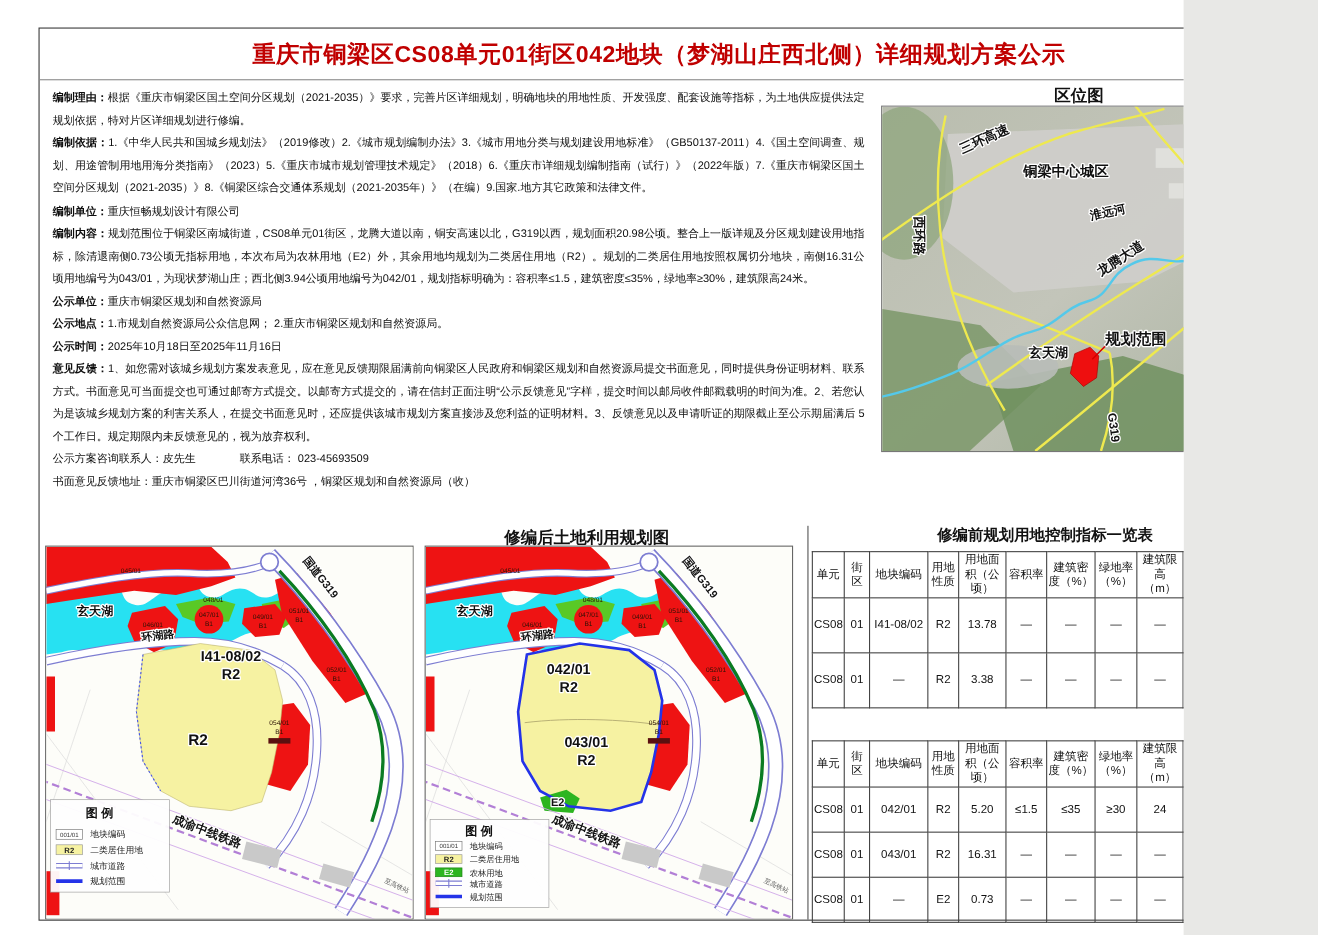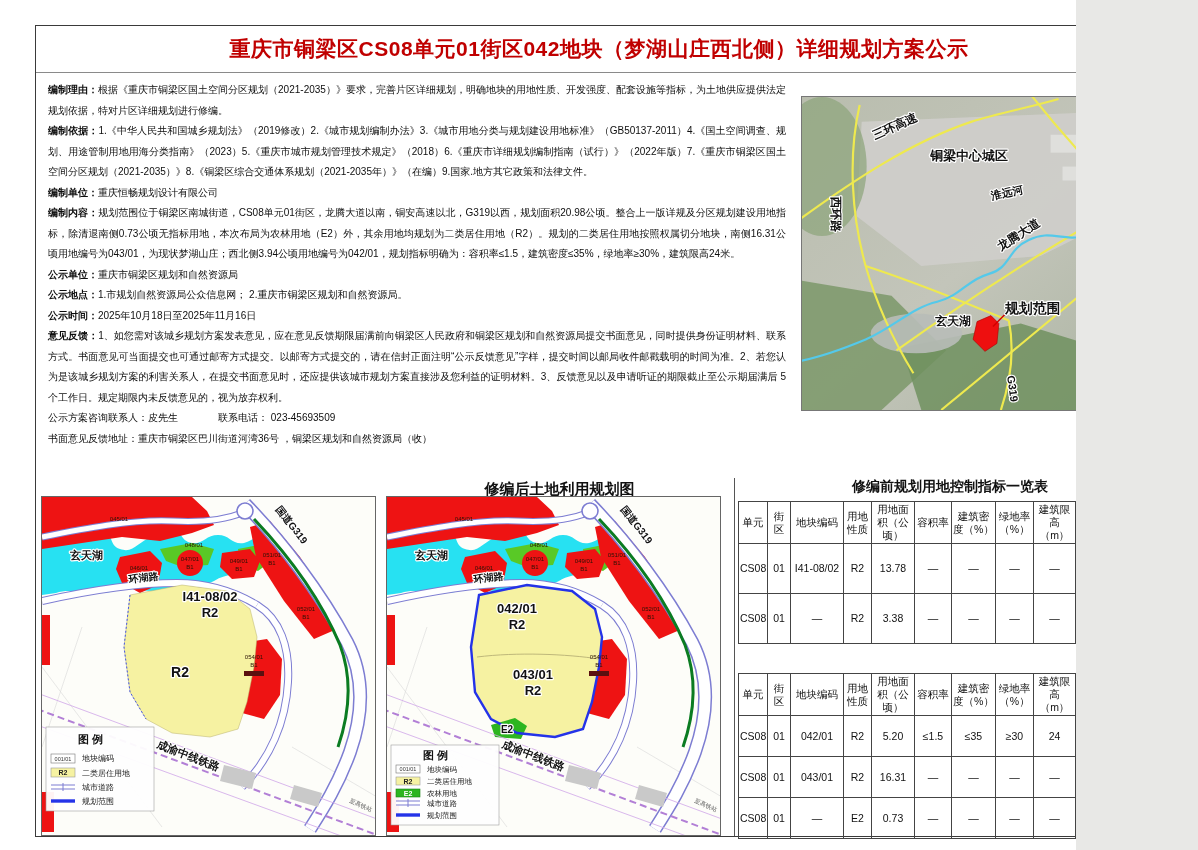--- a/index.html
+++ b/index.html
@@ -46,20 +46,21 @@
         <p><b>编制单位：</b><span>重庆恒畅规划设计有限公司</span></p>
         <p><b>编制内容：</b><span>规划范围位于铜梁区南城街道，CS08单元01街区，龙腾大道以南，铜安高速以北，G319以西，规划面积20.98公顷。整合上一版详规及分区规划建设用地指标，除清退南侧0.73公顷无指标用地，本次布局为农林用地（E2）外，其余用地均规划为二类居住用地（R2）。规划的二类居住用地按照权属切分地块，南侧16.31公顷用地编号为043/01，为现状梦湖山庄；西北侧3.94公顷用地编号为042/01，规划指标明确为：容积率≤1.5，建筑密度≤35%，绿地率≥30%，建筑限高24米。</span></p>
         <p><b>公示单位：</b><span>重庆市铜梁区规划和自然资源局</span></p>
         <p><b>公示地点：</b><span>1.市规划自然资源局公众信息网； 2.重庆市铜梁区规划和自然资源局。</span></p>
         <p><b>公示时间：</b><span>2025年10月18日至2025年11月16日</span></p>
         <p><b>意见反馈：</b><span>1、如您需对该城乡规划方案发表意见，应在意见反馈期限届满前向铜梁区人民政府和铜梁区规划和自然资源局提交书面意见，同时提供身份证明材料、联系方式。书面意见可当面提交也可通过邮寄方式提交。以邮寄方式提交的，请在信封正面注明“公示反馈意见”字样，提交时间以邮局收件邮戳载明的时间为准。2、若您认为是该城乡规划方案的利害关系人，在提交书面意见时，还应提供该城市规划方案直接涉及您利益的证明材料。3、反馈意见以及申请听证的期限截止至公示期届满后 5 个工作日。规定期限内未反馈意见的，视为放弃权利。</span></p>
         <p><span>公示方案咨询联系人：皮先生　　　　联系电话： 023-45693509</span></p>
         <p><span>书面意见反馈地址：重庆市铜梁区巴川街道河湾36号 ，铜梁区规划和自然资源局（收）</span></p>
       </div>
 
+  <div class="locmap-title">区位图</div>
 
   <svg class="locmap" viewBox="0 0 360 315" preserveAspectRatio="none">
     <defs>
       <linearGradient id="satg" x1="0" y1="0" x2="1" y2="1">
         <stop offset="0" stop-color="#b9bdae"></stop>
             <stop offset=".5" stop-color="#c3c5ba"></stop>
             <stop offset="1" stop-color="#aab3a0"></stop>
       </linearGradient>
     </defs>
     <rect width="360" height="315" fill="url(#satg)"></rect>
@@ -98,21 +99,21 @@
     <text class="lbl" font-size="11" fill="#1f6fd0" transform="rotate(-12 207 100)" x="207" y="100" text-anchor="middle">淮远河</text>
     <text class="lbl" font-size="12" transform="rotate(-33 220 142)" x="220" y="142" text-anchor="middle">龙腾大道</text>
     <text class="lbl" font-size="12" transform="rotate(-35 312 186)" x="312" y="186" text-anchor="middle">铜安高速</text>
     <text class="lbl" font-size="11" transform="rotate(82 208 294)" x="208" y="294" text-anchor="middle">G319</text>
     <text class="lbl" font-size="12" fill="#1f6fd0" x="152" y="229" text-anchor="middle">玄天湖</text>
     <text class="lbl" font-size="14" fill="#d00000" x="232" y="217" text-anchor="middle">规划范围</text>
   </svg>
 
   <div class="vdivider"></div>
 
-  <div class="map-title" style="left:356px;width:335px;">修编后土地利用规划图</div>
+  <div class="map-title" style="left:330px;width:335px;">修编后土地利用规划图</div>
 
   <div class="map-frame" style="left:5px;">
   <svg width="335" height="340" viewBox="0 0 335 340">
     <rect width="335" height="340" fill="#fdfdf9"></rect>
     <g stroke="#d9d9d9" stroke-width=".6">
       <line x1="0" y1="170" x2="120" y2="330"></line>
             <line x1="40" y1="130" x2="0" y2="250"></line>
             <line x1="250" y1="250" x2="335" y2="300"></line>
     </g>
 

